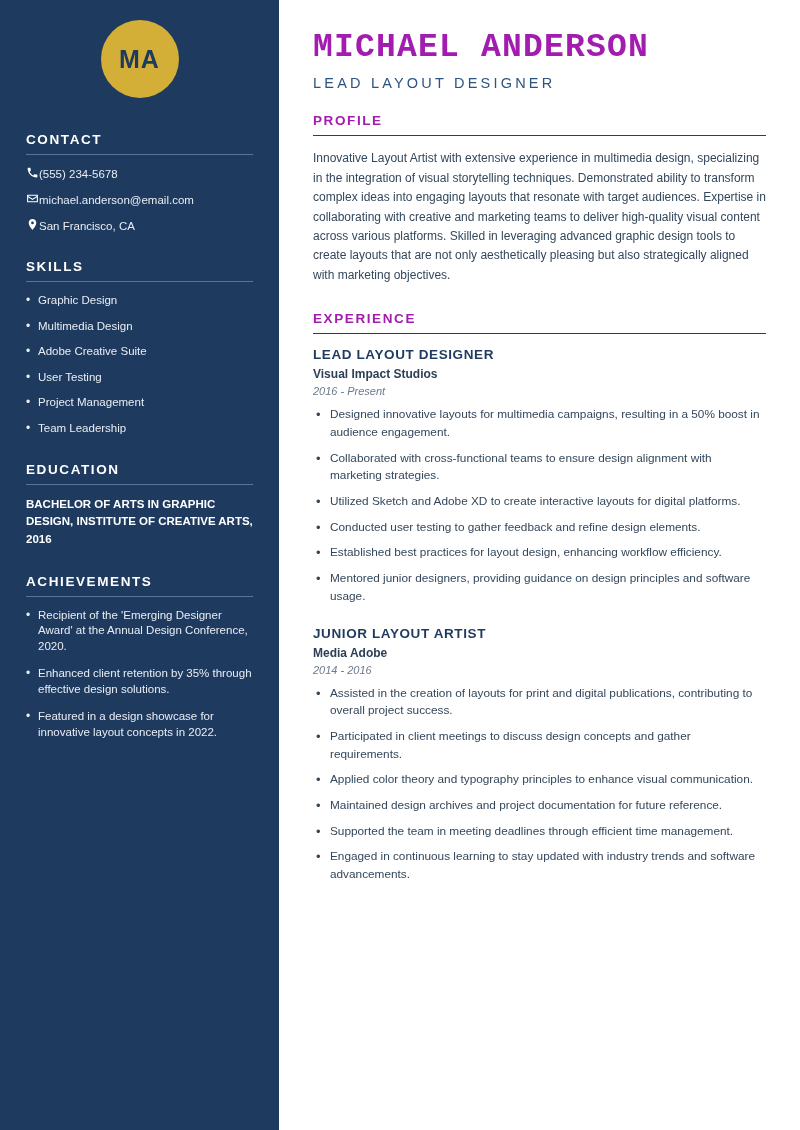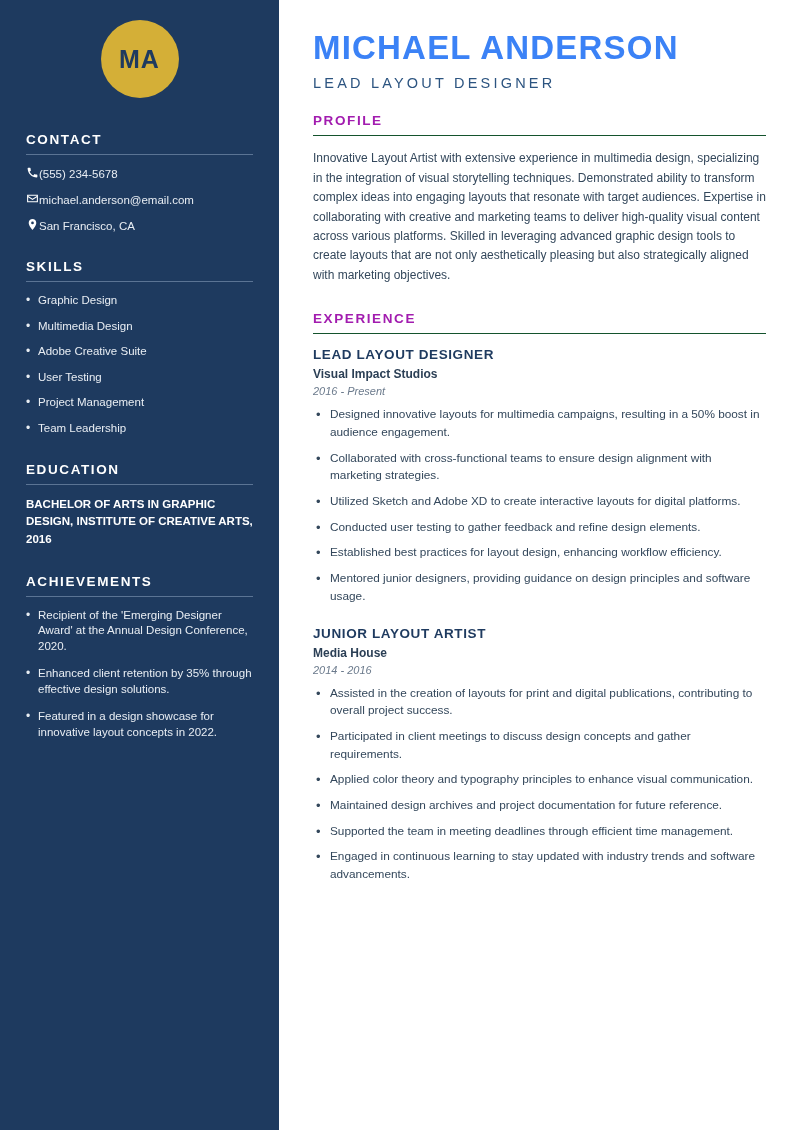--- a/index.html
+++ b/index.html
@@ -94,22 +94,23 @@
   
   .main {
     flex: 1;
     padding: 30px 34px 0 34px;
     background: #ffffff;
   }
   .name {
     font-size: 33px;
     font-weight: bold;
     letter-spacing: 1.2px;
-    color: #3b82f6;
+    color: #a21caf;
     line-height: 1.1;
+    font-family: Liberation Mono, monospace;
   }
   .role {
     font-size: 14.5px;
     letter-spacing: 3.2px;
     color: #2c5480;
     margin-top: 9px;
     margin-bottom: 22px;
   }
   .main-heading {
     font-size: 13.5px;
@@ -262,21 +263,21 @@
           <li>Collaborated with cross-functional teams to ensure design alignment with marketing strategies.</li>
           <li>Utilized Sketch and Adobe XD to create interactive layouts for digital platforms.</li>
           <li>Conducted user testing to gather feedback and refine design elements.</li>
           <li>Established best practices for layout design, enhancing workflow efficiency.</li>
           <li>Mentored junior designers, providing guidance on design principles and software usage.</li>
         </ul>
       </div>
 
       <div class="job-block">
         <div class="job-title">JUNIOR LAYOUT ARTIST</div>
-        <div class="job-company">Media House</div>
+        <div class="job-company">Media Adobe</div>
         <div class="job-dates">2014 - 2016</div>
         <ul class="job-list">
           <li>Assisted in the creation of layouts for print and digital publications, contributing to overall project success.</li>
           <li>Participated in client meetings to discuss design concepts and gather requirements.</li>
           <li>Applied color theory and typography principles to enhance visual communication.</li>
           <li>Maintained design archives and project documentation for future reference.</li>
           <li>Supported the team in meeting deadlines through efficient time management.</li>
           <li>Engaged in continuous learning to stay updated with industry trends and software advancements.</li>
         </ul>
       </div>

